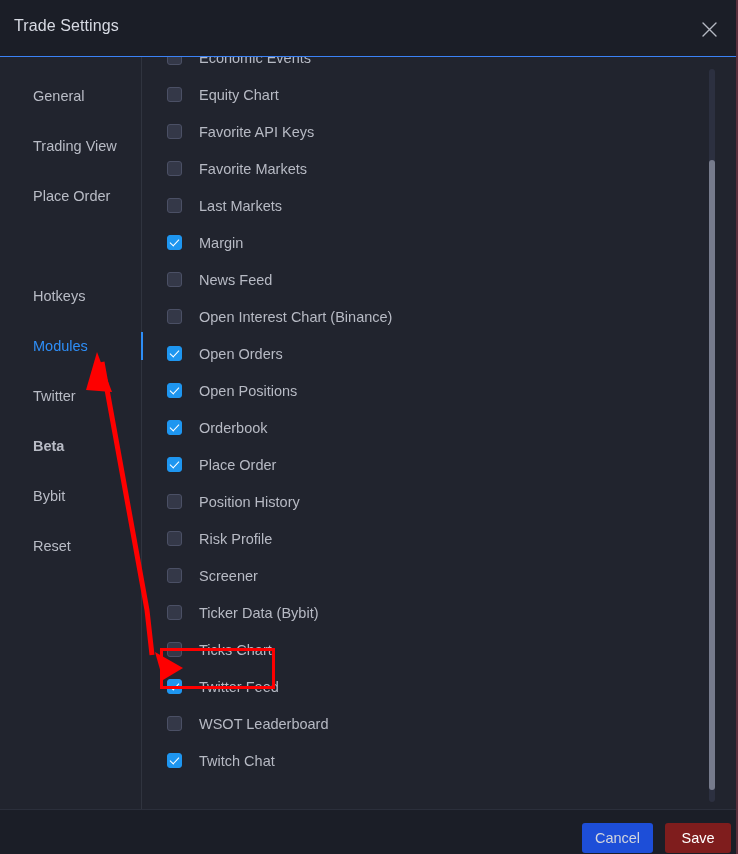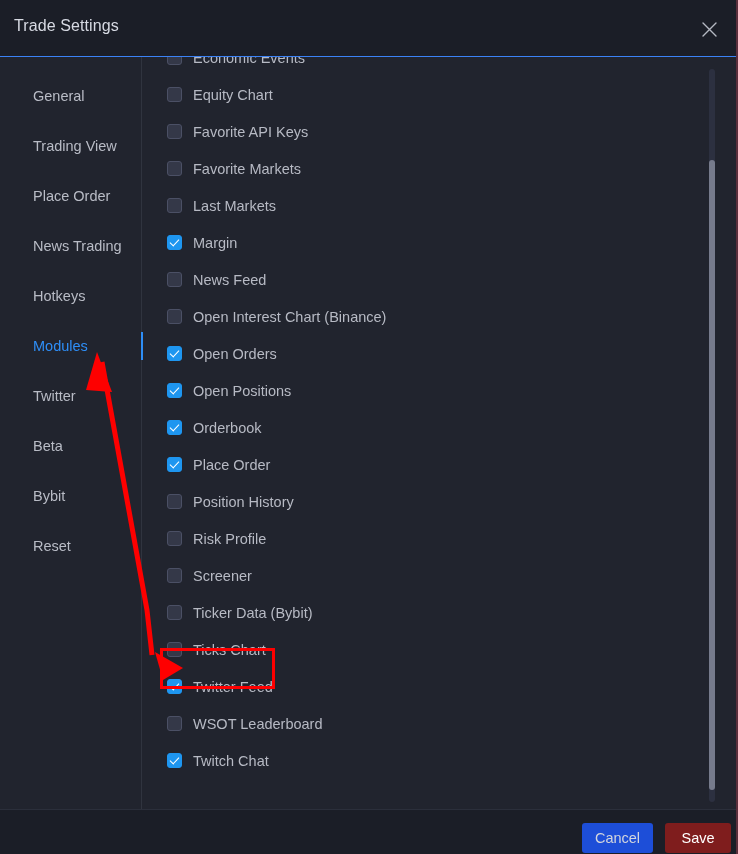--- a/index.html
+++ b/index.html
@@ -121,20 +121,21 @@
     width: 595px;
   }
   .module-row {
     position: relative;
     height: 37px;
     display: flex;
     align-items: center;
     padding-left: 24px;
     box-sizing: border-box;
     cursor: pointer;
+    gap: 6px;
   }
   .cb {
     position: relative;
     width: 15px; height: 15px;
     border-radius: 3px;
     box-sizing: border-box;
     flex: 0 0 auto;
   }
   .cb.off {
     background: #343848;
@@ -256,34 +257,31 @@
     <nav class="sidebar" id="sidebar">
         <div class="nav-item" style="top: 25px;">
           <span class="nav-label">General</span>
         </div>
         <div class="nav-item" style="top: 75px;">
           <span class="nav-label">Trading View</span>
         </div>
         <div class="nav-item" style="top: 125px;">
           <span class="nav-label">Place Order</span>
         </div>
-        <div class="nav-item" style="top: 175px;">
-          <span class="nav-label">News Trading</span>
-        </div>
         <div class="nav-item" style="top: 225px;">
           <span class="nav-label">Hotkeys</span>
         </div>
         <div class="nav-item active" style="top: 275px;">
           <span class="nav-label">Modules</span>
           <span class="nav-indicator"></span>
         </div>
         <div class="nav-item" style="top: 325px;">
           <span class="nav-label">Twitter</span>
         </div>
-        <div class="nav-item" style="top: 375px;">
+        <div class="nav-item" style="top: 375px; font-weight: bold;">
           <span class="nav-label">Beta</span>
         </div>
         <div class="nav-item" style="top: 425px;">
           <span class="nav-label">Bybit</span>
         </div>
         <div class="nav-item" style="top: 475px;">
           <span class="nav-label">Reset</span>
         </div>
       </nav>
 

